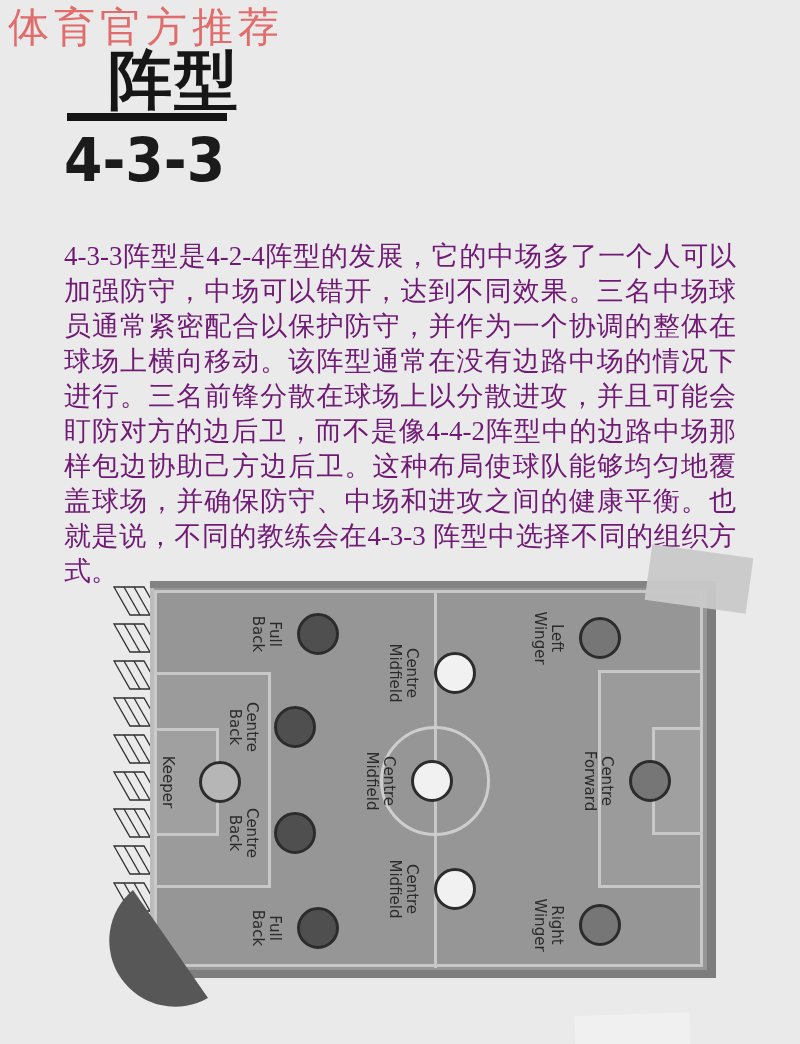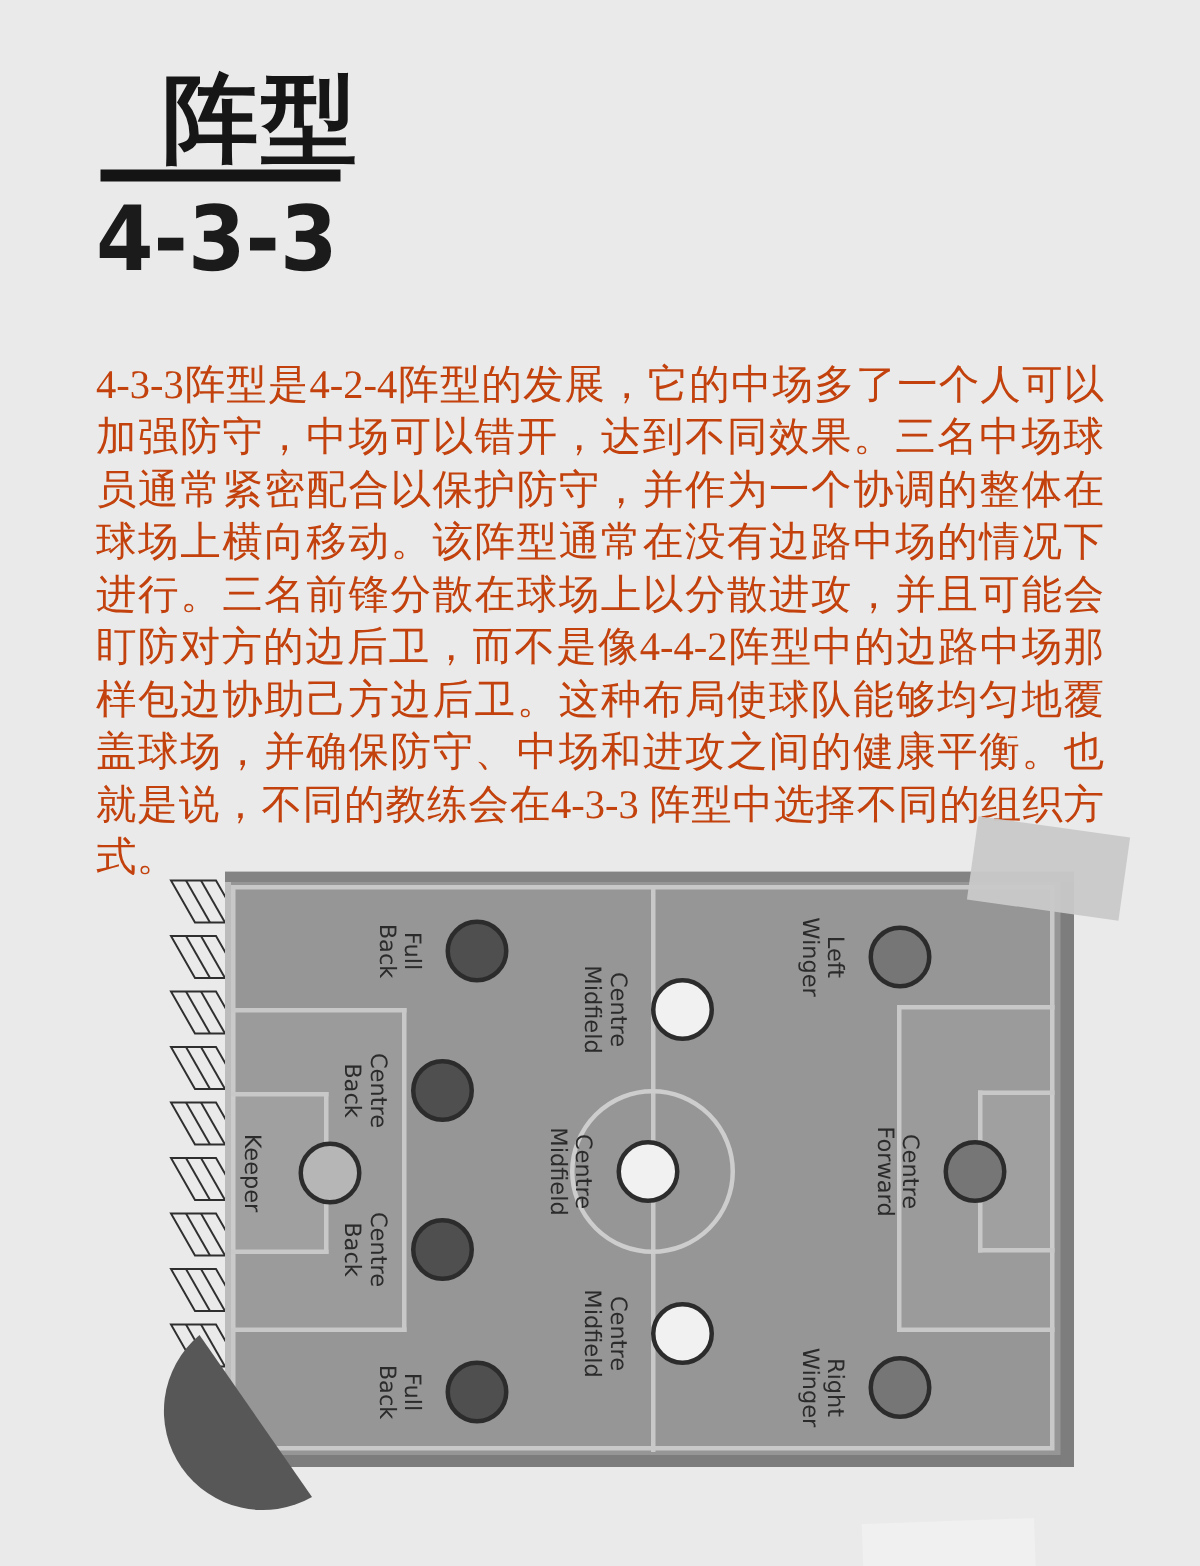--- a/index.html
+++ b/index.html
@@ -24,21 +24,21 @@
     position:absolute;left:64px;top:130px;
     font-family:"DejaVu Sans","Liberation Sans",sans-serif;
     font-size:60px;font-weight:800;color:#1b1b1b;line-height:1;
     transform:scaleX(0.92);transform-origin:left center;
   }
 
   
   .article-body{
     position:absolute;left:64px;top:239px;width:672px;
     font-family:"Liberation Serif","DejaVu Serif",serif;
-    font-size:27px;line-height:35px;color:#c2410c;text-align:justify;
+    font-size:27px;line-height:35px;color:#701a75;text-align:justify;
   }
 
   
   .pitch{
     position:absolute;left:150px;top:581px;width:566px;height:397px;
     background:#969696;
     box-shadow: inset 0 7px 0 #838383, inset -9px 0 0 #7d7d7d, inset 0 -8px 0 #7d7d7d, inset 4px 0 0 #bcbcbc;
   }
   .fline{position:absolute;border:3px solid #c8c8c8;box-sizing:border-box;}
   .boundary{left:4px;top:9px;width:549px;height:377px;}
@@ -71,20 +71,21 @@
   .tape{position:absolute;left:648px;top:551px;width:102px;height:56px;background:#c9c9c9;
         transform:rotate(8deg);opacity:0.95;}
   .paper-glint{position:absolute;left:575px;top:1014px;width:115px;height:34px;background:#f4f4f4;
         opacity:0.55;transform:rotate(-2deg);}
 </style>
 </head>
 <body>
 
 <div id="page">
 
+  <div class="site-badge">体育官方推荐</div>
 
   <div class="title-main">阵型</div>
   <div class="title-underline"></div>
   <div class="title-formation">4-3-3</div>
 
   <div class="article-body">4-3-3阵型是4-2-4阵型的发展，它的中场多了一个人可以加强防守，中场可以错开，达到不同效果。三名中场球员通常紧密配合以保护防守，并作为一个协调的整体在球场上横向移动。该阵型通常在没有边路中场的情况下进行。三名前锋分散在球场上以分散进攻，并且可能会盯防对方的边后卫，而不是像4-4-2阵型中的边路中场那样包边协助己方边后卫。这种布局使球队能够均匀地覆盖球场，并确保防守、中场和进攻之间的健康平衡。也就是说，不同的教练会在4-3-3 阵型中选择不同的组织方式。</div>
 
   <svg class="hatch" width="70" height="345" viewBox="0 0 70 345">
     <g stroke="#2f2f2f" stroke-width="1.3" fill="none">
       <g transform="translate(0,0)">

